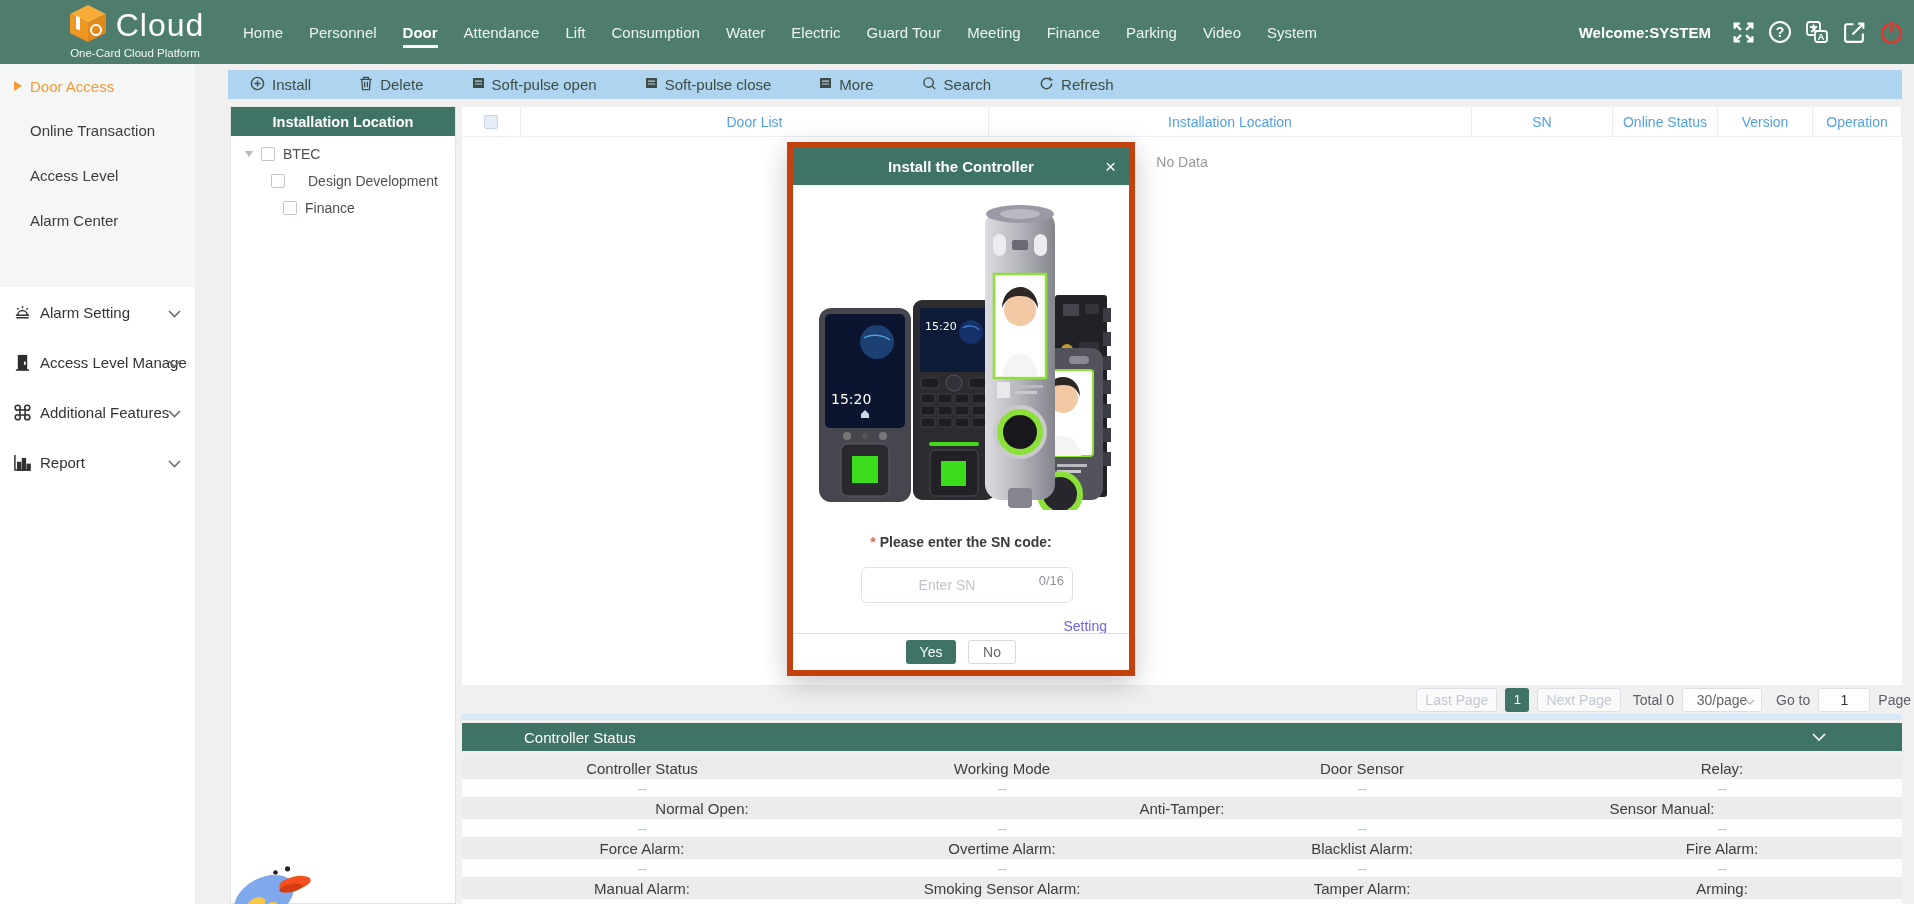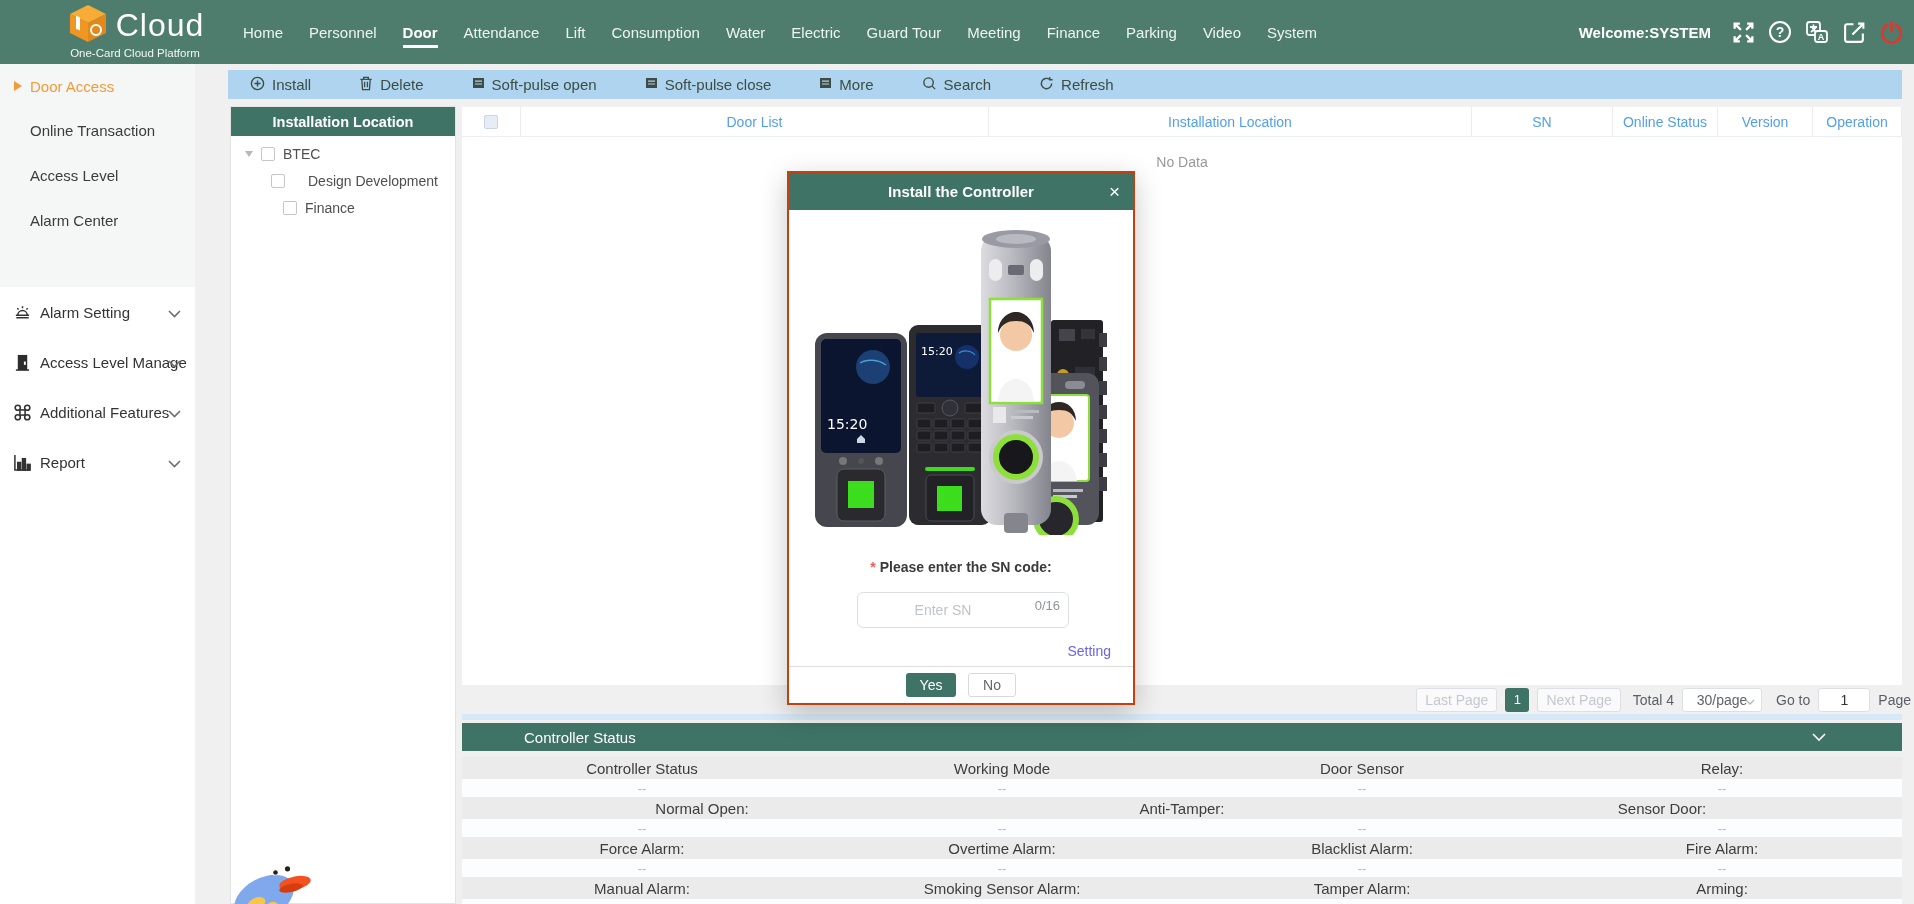--- a/index.html
+++ b/index.html
@@ -45,21 +45,21 @@
   .tb-item { display:flex; align-items:center; gap:7px; font-size:15px; color:#3d4d45; cursor:pointer; white-space:nowrap; }
 
   
   .main-table { position:absolute; left:462px; top:106px; width:1440px; height:579px; background:#fff; }
   .thead { display:flex; height:31px; border-bottom:1px solid #ebeef5; border-top:1px solid #f2f2f2; }
   .th { display:flex; align-items:center; justify-content:center; font-size:14px; color:#54a0e8; border-left:1px solid #ebebf0; height:100%; }
   .th:first-child { border-left:none; }
   .no-data { position:absolute; left:0; top:48px; width:1440px; text-align:center; font-size:14px; color:#97999c; }
 
   
-  .modal { position:absolute; left:787px; top:142px; width:348px; height:534px; background:#fff; border:2px solid #c2410c; box-shadow:0 8px 26px rgba(0,0,0,.22); z-index:30;margin-top:29px; }
+  .modal { position:absolute; left:787px; top:142px; width:348px; height:534px; background:#fff; border:6px solid #c2410c; box-shadow:0 8px 26px rgba(0,0,0,.22); z-index:30; }
   .modal-header { height:37px; background:#3e7365; color:#fff; display:flex; align-items:center; justify-content:center; font-size:15px; font-weight:700; position:relative; }
   .modal-close { position:absolute; right:13px; top:0; height:37px; display:flex; align-items:center; font-size:19px; font-weight:400; cursor:pointer; color:#fff; }
   .device-img { position:absolute; left:24px; top:52px; }
   .sn-label { position:absolute; left:0; top:386px; width:100%; text-align:center; font-size:14px; font-weight:700; color:#3b3b3b; }
   .sn-label .req { color:#f05a52; margin-right:4px; font-weight:700; }
   .sn-input-wrap { position:absolute; left:68px; top:419px; width:212px; height:36px; }
   .sn-input { width:100%; height:100%; border:1px solid #dcdfe6; border-radius:6px; font-size:14px; text-align:center; color:#333; outline:none; font-family:inherit; padding-right:40px; }
   .sn-input::placeholder { color:#bfc3cb; }
   .sn-count { position:absolute; right:9px; top:0; height:27px; display:flex; align-items:center; font-size:13px; color:#8f9399; }
   .setting-link { position:absolute; right:22px; top:470px; font-size:14px; color:#6a64e8; cursor:pointer; }
@@ -467,21 +467,21 @@
     <div class="modal-footer">
       <button class="btn-yes">Yes</button>
       <button class="btn-no">No</button>
     </div>
   </div>
 
   <div class="pagination">
     <div class="pg-btn">Last Page</div>
     <div class="pg-cur">1</div>
     <div class="pg-btn">Next Page</div>
-    <span style="margin-left:4px;">Total 4</span>
+    <span style="margin-left:4px;">Total 0</span>
     <div class="pg-select">
       <span>30/page</span>
       <span class="chev">
         <svg width="10" height="6" viewBox="0 0 10 6" fill="none" stroke="#b4b8c0" stroke-width="1.4">
             <path d="M1 1l4 4 4-4"></path>
           </svg>
       </span>
     </div>
     <span style="margin-left:6px;">Go to</span>
     <input class="pg-goto" type="text" value="1" style="">
@@ -506,21 +506,21 @@
   </div>
   <div class="cs-row val" style="top:779px;">
     <div class="cs-cell">--</div>
     <div class="cs-cell">--</div>
     <div class="cs-cell">--</div>
     <div class="cs-cell">--</div>
   </div>
   <div class="cs-row lbl" style="top:797px;">
     <div class="cs-cell">Normal Open:</div>
     <div class="cs-cell">Anti-Tamper:</div>
-    <div class="cs-cell">Sensor Door:</div>
+    <div class="cs-cell">Sensor Manual:</div>
   </div>
   <div class="cs-row val" style="top:819px;">
     <div class="cs-cell">--</div>
     <div class="cs-cell">--</div>
     <div class="cs-cell">--</div>
     <div class="cs-cell">--</div>
   </div>
   <div class="cs-row lbl" style="top:837px;">
     <div class="cs-cell">Force Alarm:</div>
     <div class="cs-cell">Overtime Alarm:</div>

